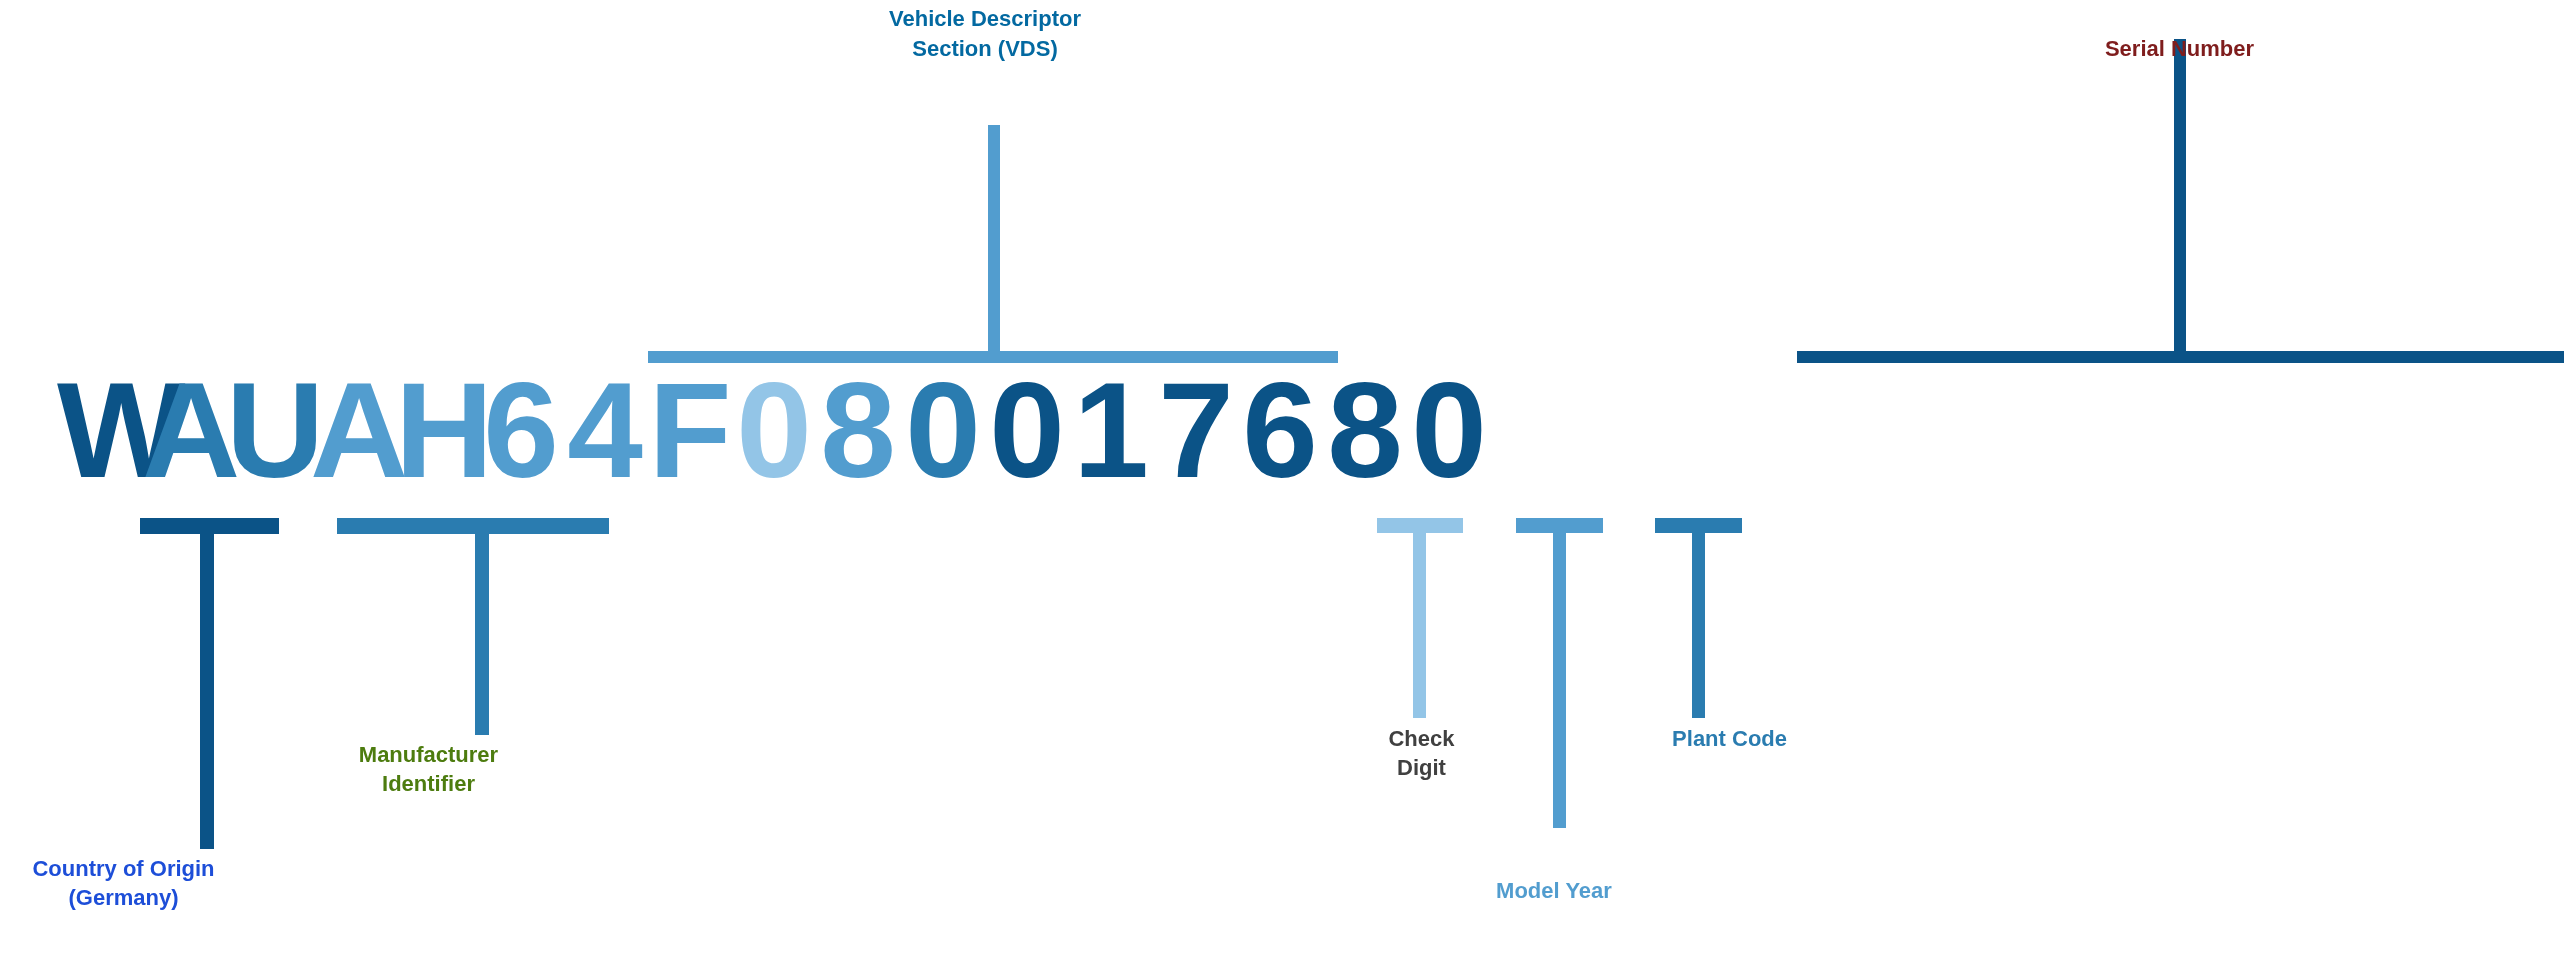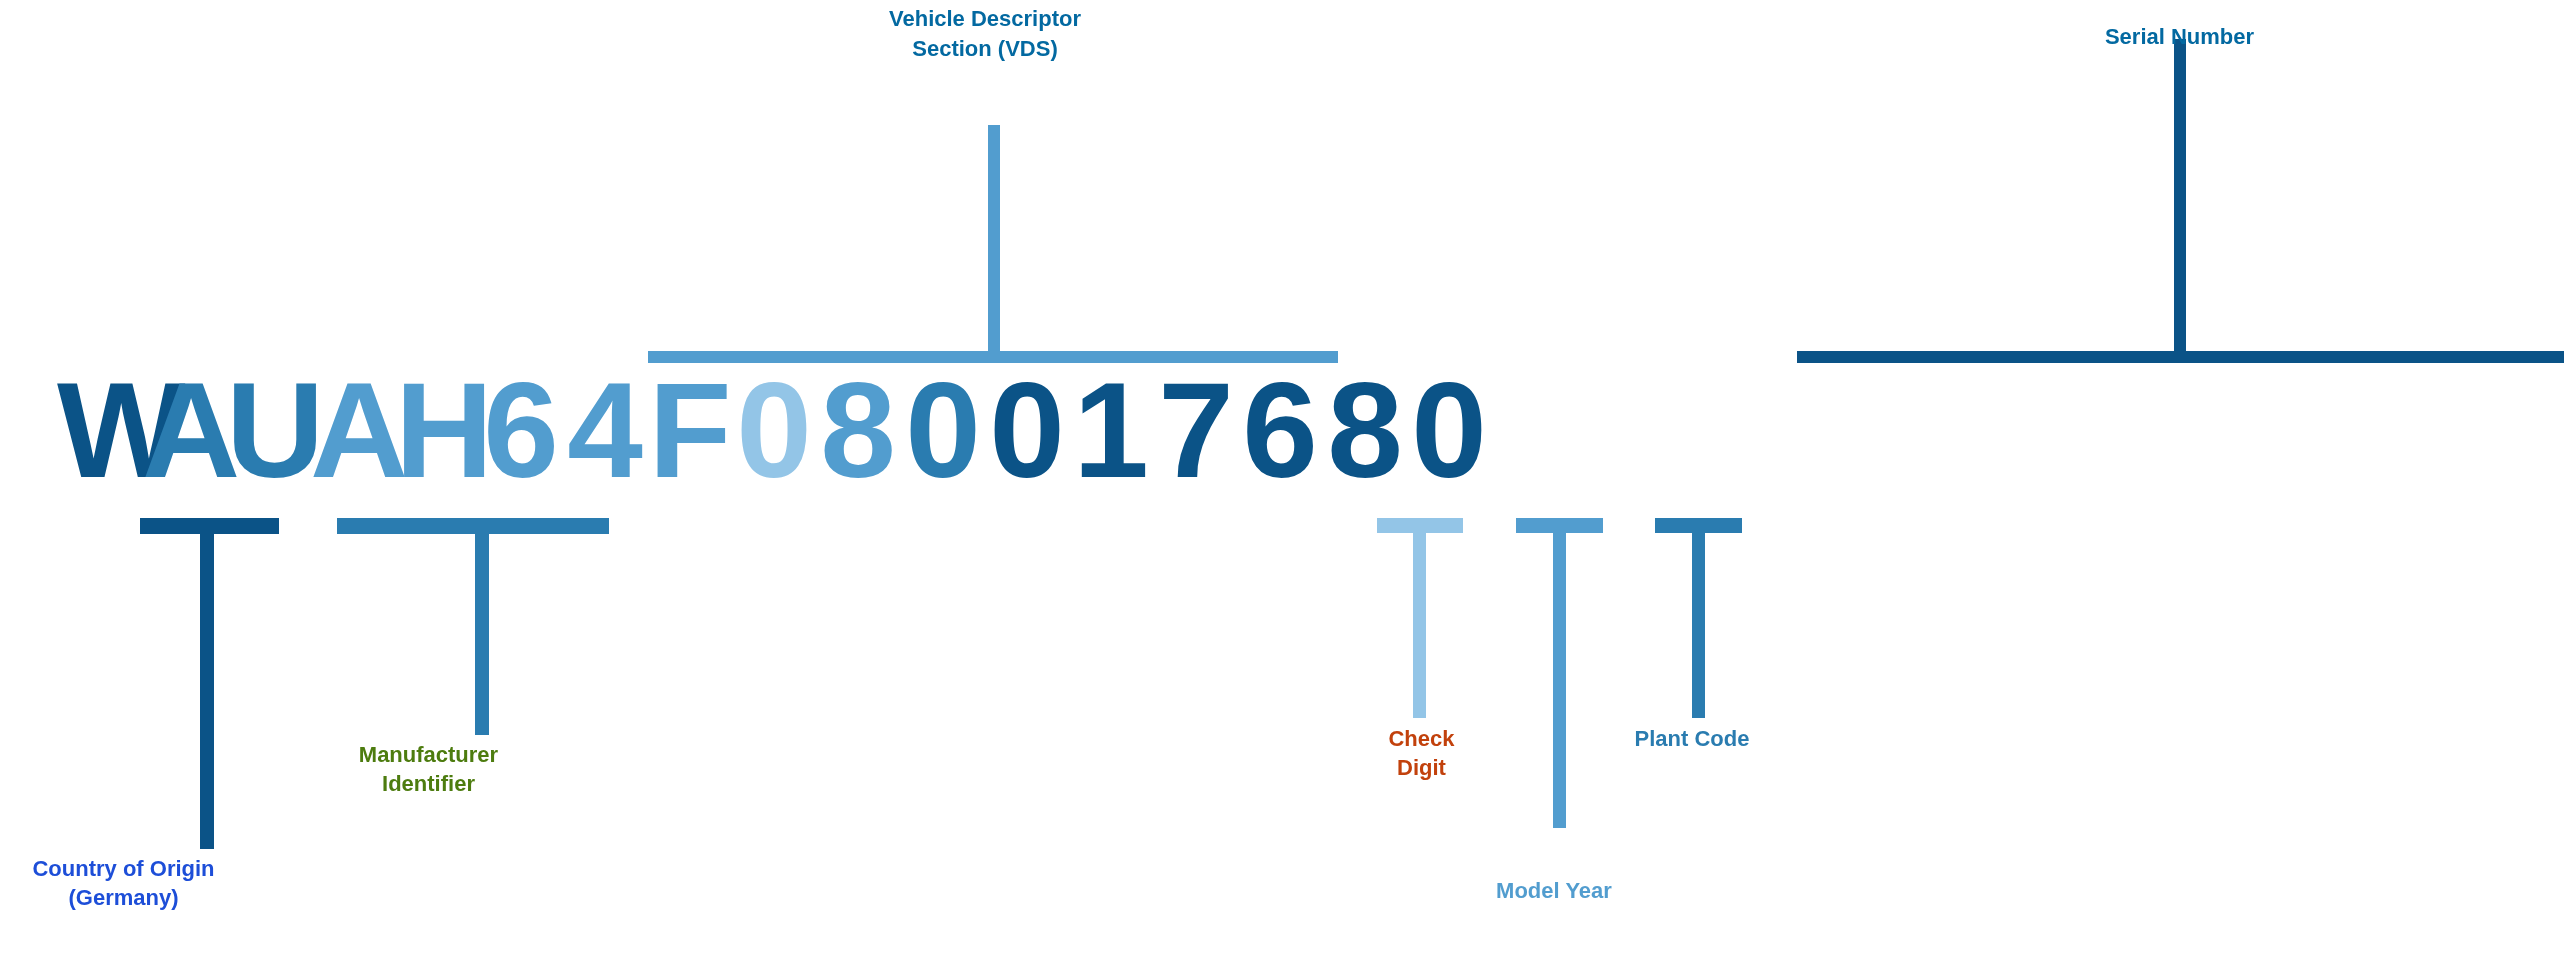--- a/index.html
+++ b/index.html
@@ -74,21 +74,21 @@
       <div class="bracket" style="left: 648px; width: 690px; top: 0px; height: 969px; pointer-events: none;">
         <div class="bar" style="top: 351px; height: 12px; background: rgb(82, 157, 207);"></div>
         <div class="stem" style="left: 340px; width: 12px; background: rgb(82, 157, 207); top: 125px; height: 238px;"></div>
       </div>
       <div class="label" style="left: 759px; top: 4.4px; width: 452px; color: #0369a1;">Vehicle Descriptor
 Section (VDS)</div>
       <div class="bracket" style="left: 1797px; width: 767px; top: 0px; height: 969px; pointer-events: none;">
         <div class="bar" style="top: 351px; height: 12px; background: rgb(11, 83, 135);"></div>
         <div class="stem" style="left: 377px; width: 12px; background: rgb(11, 83, 135); top: 39px; height: 324px;"></div>
       </div>
-      <div class="label" style="left: 1959px; top: 22px; width: 441px; color: #0369a1;">Serial Number</div>
+      <div class="label" style="left: 1959px; top: 34px; width: 441px; color: #7f1d1d;">Serial Number</div>
     </div>
 
   <div class="vin-row" id="vin-row">
       <span class="vin-char" style="left: 57px; width: 84px; color: rgb(11, 83, 135);">W</span>
       <span class="vin-char" style="left: 142px; width: 84px; color: rgb(42, 124, 176);">A</span>
       <span class="vin-char" style="left: 226px; width: 84px; color: rgb(42, 124, 176);">U</span>
       <span class="vin-char" style="left: 310px; width: 84px; color: rgb(82, 157, 207);">A</span>
       <span class="vin-char" style="left: 395px; width: 84px; color: rgb(82, 157, 207);">H</span>
       <span class="vin-char" style="left: 479px; width: 84px; color: rgb(82, 157, 207);">6</span>
       <span class="vin-char" style="left: 563px; width: 84px; color: rgb(82, 157, 207);">4</span>
@@ -114,28 +114,28 @@
       <div class="bracket" style="left: 337px; width: 272px; top: 0px; height: 969px; pointer-events: none;">
         <div class="bar" style="top: 518px; height: 16.3px; background: rgb(42, 124, 176);"></div>
         <div class="stem" style="left: 138px; width: 14px; background: rgb(42, 124, 176); top: 518px; height: 217px;"></div>
       </div>
       <div class="label" style="left: 317px; top: 740px; width: 223px; color: #4d7c0f;">Manufacturer
 Identifier</div>
       <div class="bracket" style="left: 1377px; width: 86px; top: 0px; height: 969px; pointer-events: none;">
         <div class="bar" style="top: 518px; height: 15.2px; background: rgb(147, 197, 231);"></div>
         <div class="stem" style="left: 36px; width: 13px; background: rgb(147, 197, 231); top: 518px; height: 200px;"></div>
       </div>
-      <div class="label" style="left: 1337px; top: 724px; width: 169px; color: #c2410c;">Check
+      <div class="label" style="left: 1337px; top: 724px; width: 169px; color: #404040;">Check
 Digit</div>
       <div class="bracket" style="left: 1516px; width: 87px; top: 0px; height: 969px; pointer-events: none;">
         <div class="bar" style="top: 518px; height: 15.2px; background: rgb(82, 157, 207);"></div>
         <div class="stem" style="left: 37px; width: 13px; background: rgb(82, 157, 207); top: 518px; height: 310px;"></div>
       </div>
       <div class="label" style="left: 1459px; top: 876px; width: 190px; color: rgb(82, 157, 207);">Model Year</div>
       <div class="bracket" style="left: 1655px; width: 87px; top: 0px; height: 969px; pointer-events: none;">
         <div class="bar" style="top: 518px; height: 15.2px; background: rgb(42, 124, 176);"></div>
         <div class="stem" style="left: 37px; width: 13px; background: rgb(42, 124, 176); top: 518px; height: 200px;"></div>
       </div>
-      <div class="label" style="left: 1597px; top: 724px; width: 190px; color: rgb(42, 124, 176);">Plant Code</div>
+      <div class="label" style="left: 1597px; top: 724px; width: 190px; color: rgb(42, 124, 176); text-align: right;">Plant Code</div>
     </div>
 
 </div>
 
 
 </body></html>

